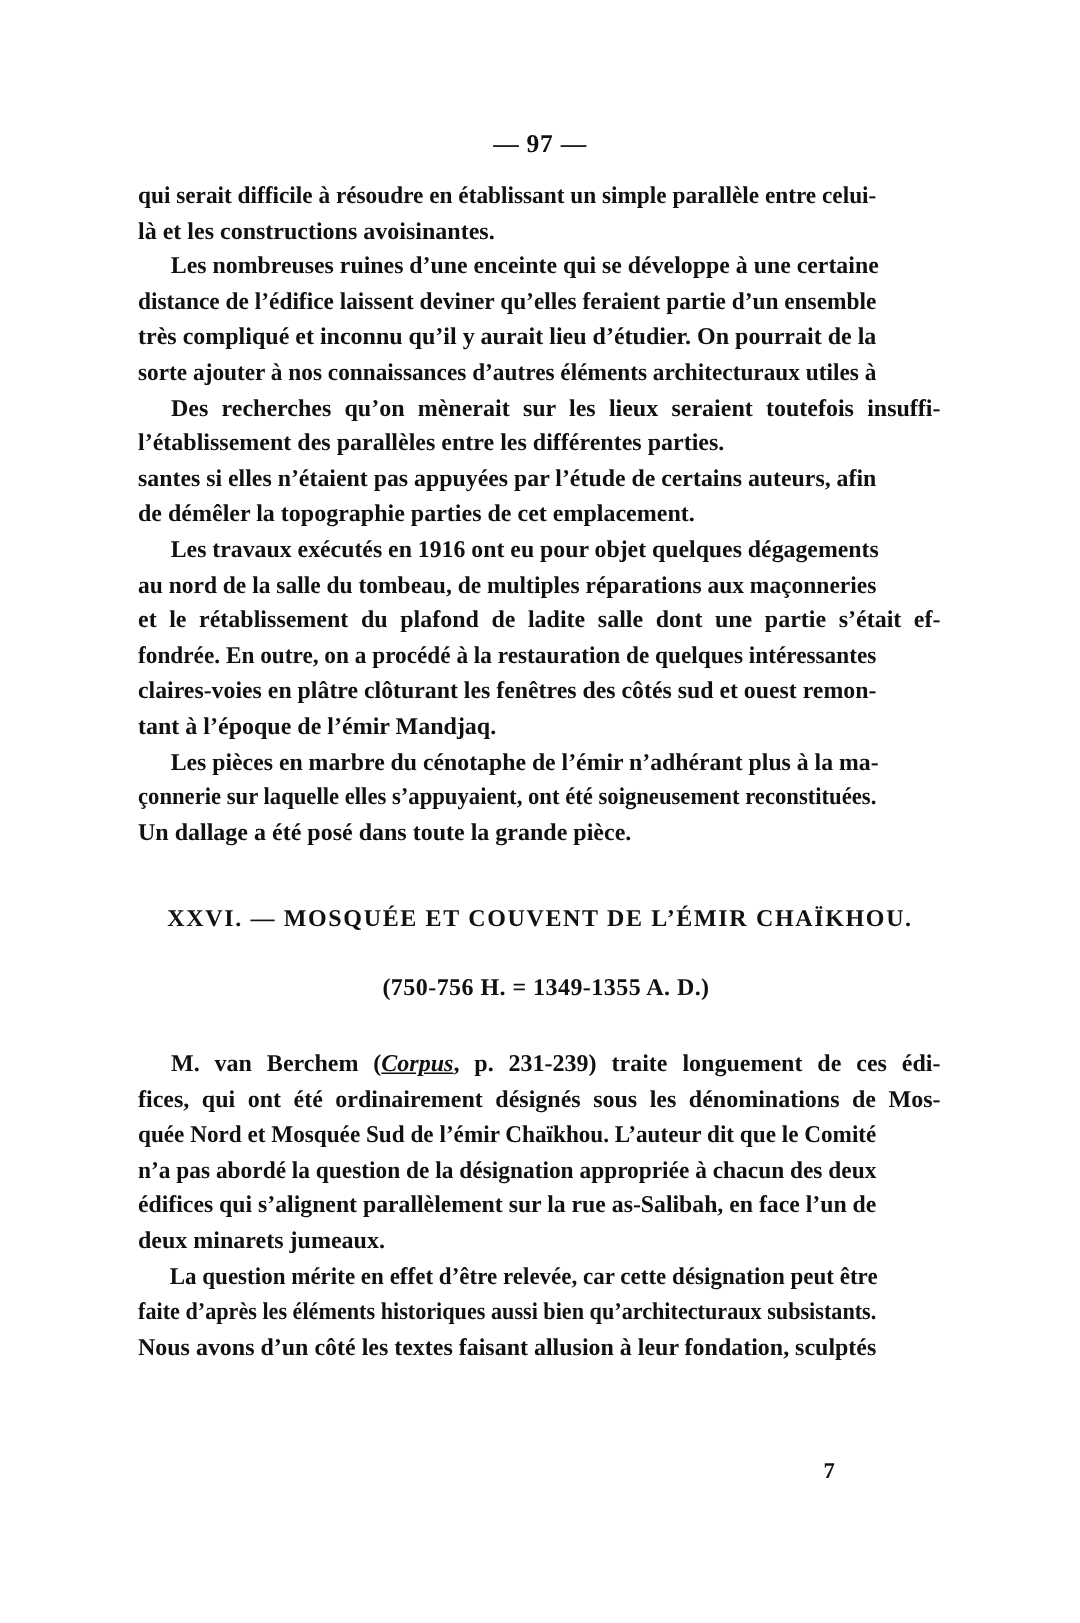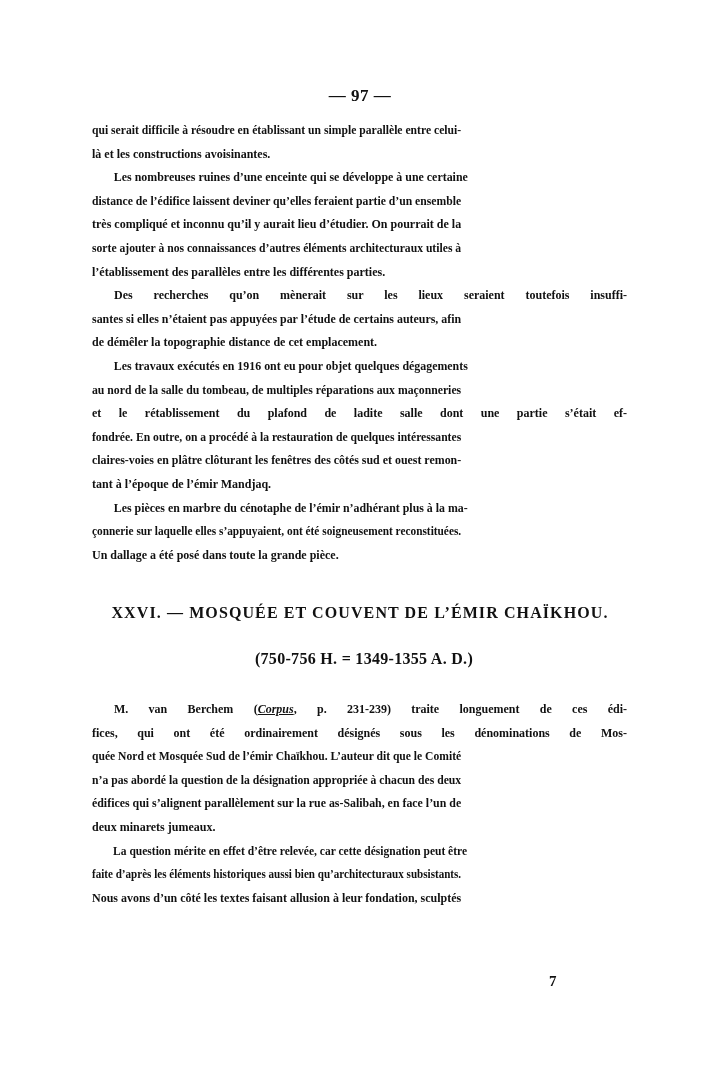--- a/index.html
+++ b/index.html
@@ -28,21 +28,21 @@
       width: 720px;
       text-align: center;
       font-size: 17px;
       font-weight: bold;
       letter-spacing: 0.5px;
     }
     .text-block {
       position: absolute;
       left: 92px;
       width: 535px;
-      font-size: 12px;
+      font-size: 16px;
       line-height: 23.6px;
       font-weight: bold;
       text-align: justify;
       text-align-last: auto;
     }
     .line {
       display: block;
       white-space: nowrap;
       text-align: justify;
       text-align-last: justify;
@@ -94,24 +94,24 @@
 
   <div class="page-number">— 97 —</div>
 
   <div class="text-block block-1">
     <span class="line" style="white-space: nowrap; display: block; transform-origin: left top; text-align-last: left; transform: scaleX(0.9701); width: 551.469px;">qui serait difficile à résoudre en établissant un simple parallèle entre celui-</span>
     <span class="line last" style="white-space: nowrap;">là et les constructions avoisinantes.</span>
     <span class="line indent" style="white-space: nowrap; display: block; transform-origin: left top; text-align-last: left; transform: scaleX(0.9931); width: 516.578px;">Les nombreuses ruines d’une enceinte qui se développe à une certaine</span>
     <span class="line" style="white-space: nowrap; display: block; transform-origin: left top; text-align-last: left; transform: scaleX(0.973); width: 549.844px;">distance de l’édifice laissent deviner qu’elles feraient partie d’un ensemble</span>
     <span class="line" style="white-space: nowrap; display: block; transform-origin: left top; text-align-last: left; transform: scaleX(0.9998); width: 535.109px;">très compliqué et inconnu qu’il y aurait lieu d’étudier. On pourrait de la</span>
     <span class="line" style="white-space: nowrap; display: block; transform-origin: left top; text-align-last: left; transform: scaleX(0.9707); width: 551.141px;">sorte ajouter à nos connaissances d’autres éléments architecturaux utiles à</span>
+    <span class="line indent" style="white-space: normal;">Des recherches qu’on mènerait sur les lieux seraient toutefois insuffi-</span>
     <span class="line last" style="white-space: nowrap;">l’établissement des parallèles entre les différentes parties.</span>
-    <span class="line indent" style="white-space: normal;">Des recherches qu’on mènerait sur les lieux seraient toutefois insuffi-</span>
     <span class="line" style="white-space: nowrap; display: block; transform-origin: left top; text-align-last: left; transform: scaleX(0.993); width: 538.781px;">santes si elles n’étaient pas appuyées par l’étude de certains auteurs, afin</span>
-    <span class="line last" style="white-space: nowrap;">de démêler la topographie distance de cet emplacement.</span>
+    <span class="line last" style="white-space: nowrap;">de démêler la topographie parties de cet emplacement.</span>
     <span class="line indent" style="white-space: nowrap; display: block; transform-origin: left top; text-align-last: left; transform: scaleX(0.9913); width: 517.516px;">Les travaux exécutés en 1916 ont eu pour objet quelques dégagements</span>
     <span class="line" style="white-space: nowrap; display: block; transform-origin: left top; text-align-last: left; transform: scaleX(0.9783); width: 546.875px;">au nord de la salle du tombeau, de multiples réparations aux maçonneries</span>
     <span class="line" style="white-space: normal;">et le rétablissement du plafond de ladite salle dont une partie s’était ef-</span>
     <span class="line" style="white-space: nowrap; display: block; transform-origin: left top; text-align-last: left; transform: scaleX(0.9695); width: 551.844px;">fondrée. En outre, on a procédé à la restauration de quelques intéressantes</span>
     <span class="line" style="white-space: nowrap; display: block; transform-origin: left top; text-align-last: left; transform: scaleX(0.9923); width: 539.172px;">claires-voies en plâtre clôturant les fenêtres des côtés sud et ouest remon-</span>
     <span class="line last" style="white-space: nowrap;">tant à l’époque de l’émir Mandjaq.</span>
     <span class="line indent" style="white-space: nowrap; display: block; transform-origin: left top; text-align-last: left; transform: scaleX(0.99); width: 518.172px;">Les pièces en marbre du cénotaphe de l’émir n’adhérant plus à la ma-</span>
     <span class="line" style="white-space: nowrap; display: block; transform-origin: left top; text-align-last: left; transform: scaleX(0.9445); width: 566.453px;">çonnerie sur laquelle elles s’appuyaient, ont été soigneusement reconstituées.</span>
     <span class="line last" style="white-space: nowrap;">Un dallage a été posé dans toute la grande pièce.</span>
   </div>

